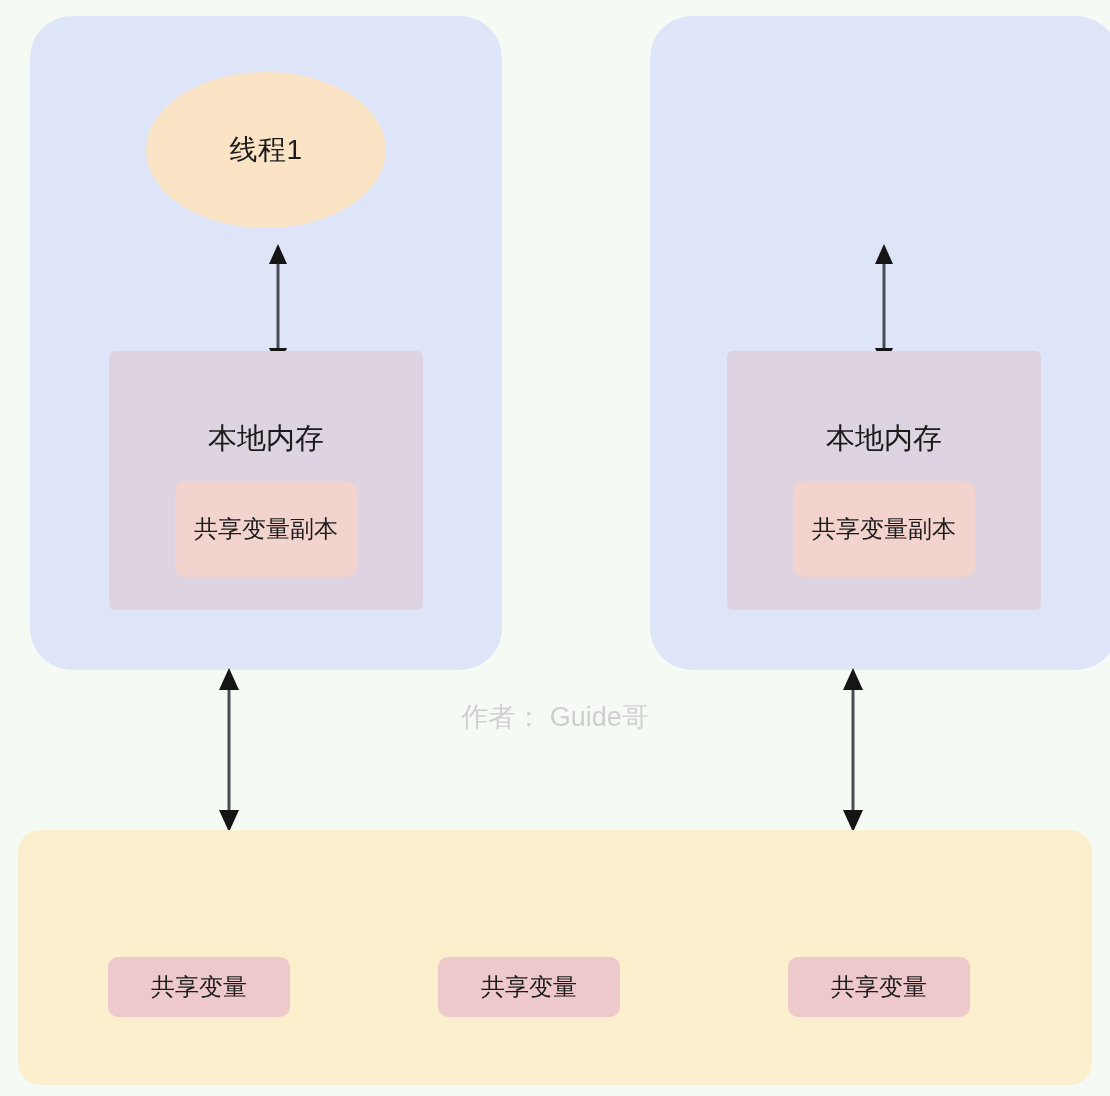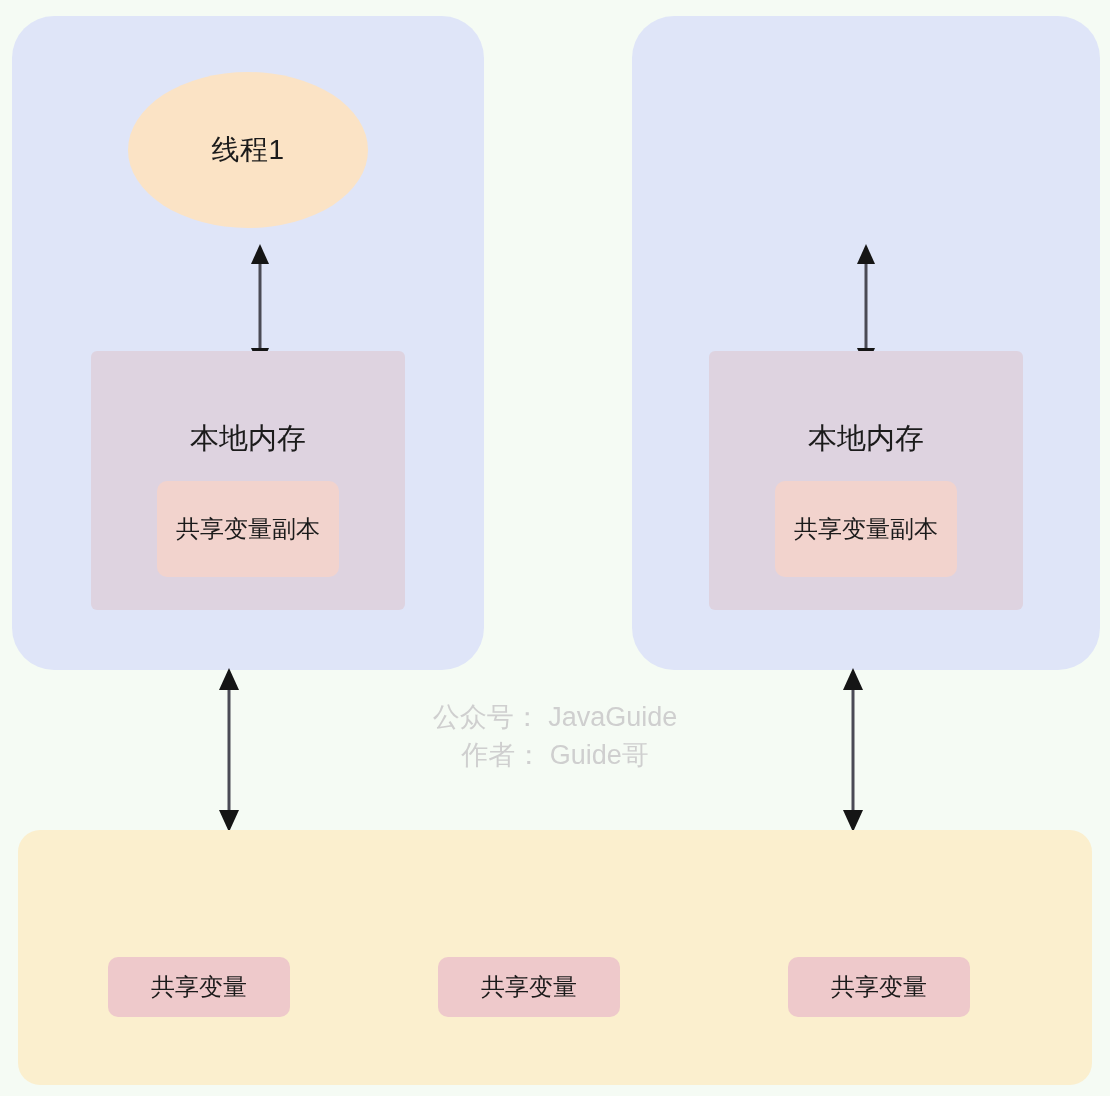--- a/index.html
+++ b/index.html
@@ -21,20 +21,21 @@
     height: 1096px;
   }
 
   
   .thread-panel {
     position: absolute;
     background: #dfe5f8;
     border-radius: 42px;
     top: 16px;
     height: 654px;
+    margin-left: 18px;
   }
   .thread-panel.left  { left: 12px;  width: 472px; }
   .thread-panel.right { left: 632px; width: 468px; }
 
   
   .thread-ellipse {
     position: absolute;
     width: 240px;
     height: 156px;
     border-radius: 50%;
@@ -199,21 +200,20 @@
 
   <div class="arrow" style="left:829px; top:668px;">
     <svg width="48" height="164" viewBox="0 0 48 164" aria-hidden="true">
       <line x1="24" y1="16" x2="24" y2="148" stroke="#4a4a55" stroke-width="3"></line>
       <polygon points="24,0 34,22 14,22" fill="#151515"></polygon>
       <polygon points="24,164 34,142 14,142" fill="#151515"></polygon>
     </svg>
   </div>
 
   <div class="watermark">
-    <span class="wm-line">公众号： JavaGuide</span>
     <span class="wm-line">作者： Guide哥</span>
   </div>
 
   <div class="main-memory">
 
     <div class="shared-var v0">
       <span>共享变量</span>
     </div>
     <div class="shared-var v1">
       <span>共享变量</span>

